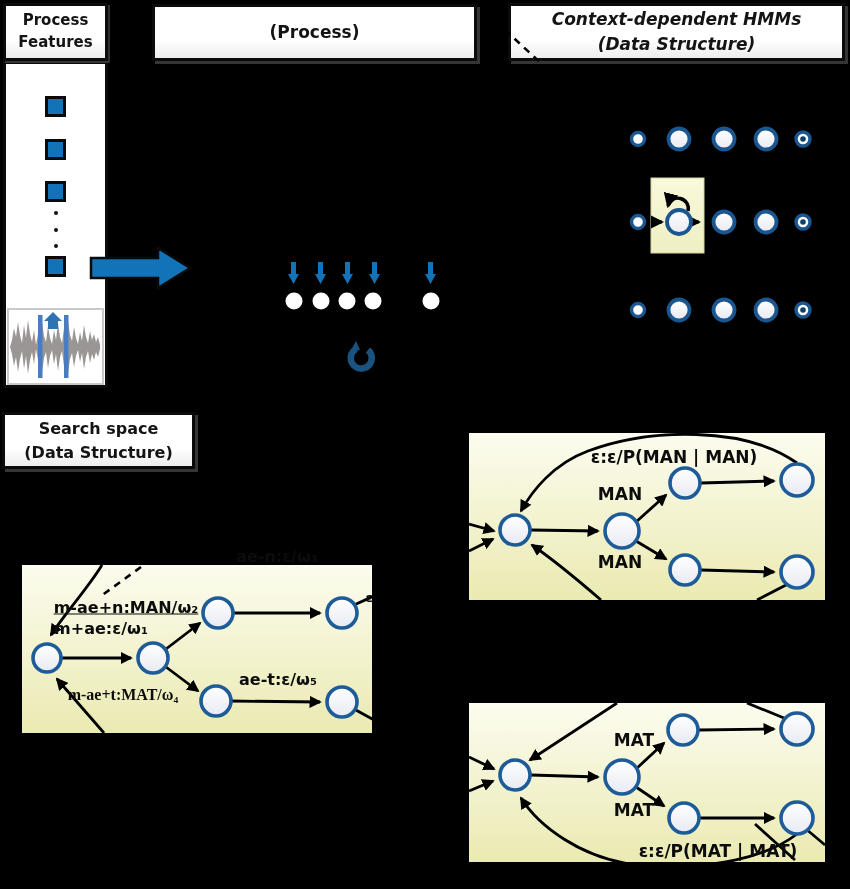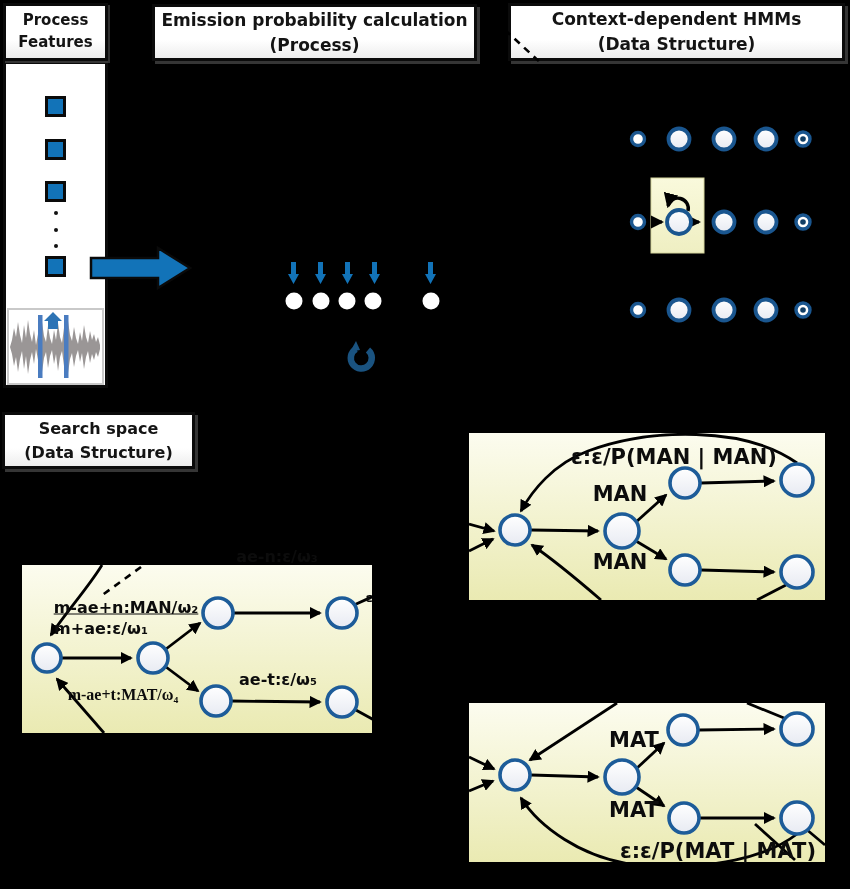--- a/index.html
+++ b/index.html
@@ -5,46 +5,45 @@
   html,body{margin:0;padding:0;background:#000;}
   #stage{position:relative;width:850px;height:889px;background:#000;overflow:hidden;
          font-family:"DejaVu Sans","Liberation Sans",sans-serif;}
   .hdr{position:absolute;background:linear-gradient(180deg,#ffffff 65%,#ededed 100%);
        border:3px solid #0b0b0b;box-sizing:border-box;display:flex;flex-direction:column;
        justify-content:center;align-items:center;text-align:center;font-weight:bold;
        color:#141414;z-index:2;box-shadow:3px 3px 0 rgba(105,105,105,.5);}
   .hdr .l1,.hdr .l2{line-height:1.45;}
   #acoustic-label{left:3px;top:3px;width:105px;height:58px;font-size:15px;box-shadow:2px 2px 0 rgba(105,105,105,.45);}
   #emission-header{left:152px;top:4px;width:325px;height:57px;font-size:17px;}
-  #hmm-header{left:508px;top:3px;width:337px;height:58px;font-size:17px;}
+  #hmm-header{left:508px;top:3px;width:337px;height:58px;font-size:17px;font-style:italic;}
   #search-label{left:2px;top:412px;width:193px;height:57px;font-size:16px;text-align:right;}
   #feature-column{position:absolute;left:3px;top:61px;width:105px;height:327px;background:#fff;
        border:3px solid #0b0b0b;box-sizing:border-box;z-index:1;}
   .fsq{position:absolute;width:21px;height:21px;background:#1273B8;border:3px solid #0a0a0a;box-sizing:border-box;}
   .dot{position:absolute;width:4px;height:4px;border-radius:50%;background:#111;}
   #waveform-thumb{position:absolute;left:1px;top:244px;width:97px;height:77px;background:#fff;
        border:2px solid #c9c9c9;box-sizing:border-box;}
   #diagram-svg{position:absolute;left:0;top:0;z-index:3;}
   .lbl{position:absolute;transform:translate(-50%,-50%);font-weight:bold;color:#0c0c0c;
        white-space:nowrap;z-index:5;pointer-events:none;}
   .wl{font-size:16px;}
-  .wl2{font-size:21px;}
+  .wl2{font-size:17px;}
 </style>
 </head>
 <body>
 
 <div id="stage">
 
   <div class="hdr" id="acoustic-label">
     <div class="l1">Process</div>
     <div class="l2">Features</div>
   </div>
 
   <div class="hdr" id="emission-header">
-    <div class="l1">Emission probability calculation</div>
     <div class="l2">(Process)</div>
   </div>
 
   <div class="hdr" id="hmm-header">
     <div class="l1">Context-dependent HMMs</div>
     <div class="l2">(Data Structure)</div>
   </div>
 
   <div class="hdr" id="search-label">
     <div class="l1">Search space</div>

